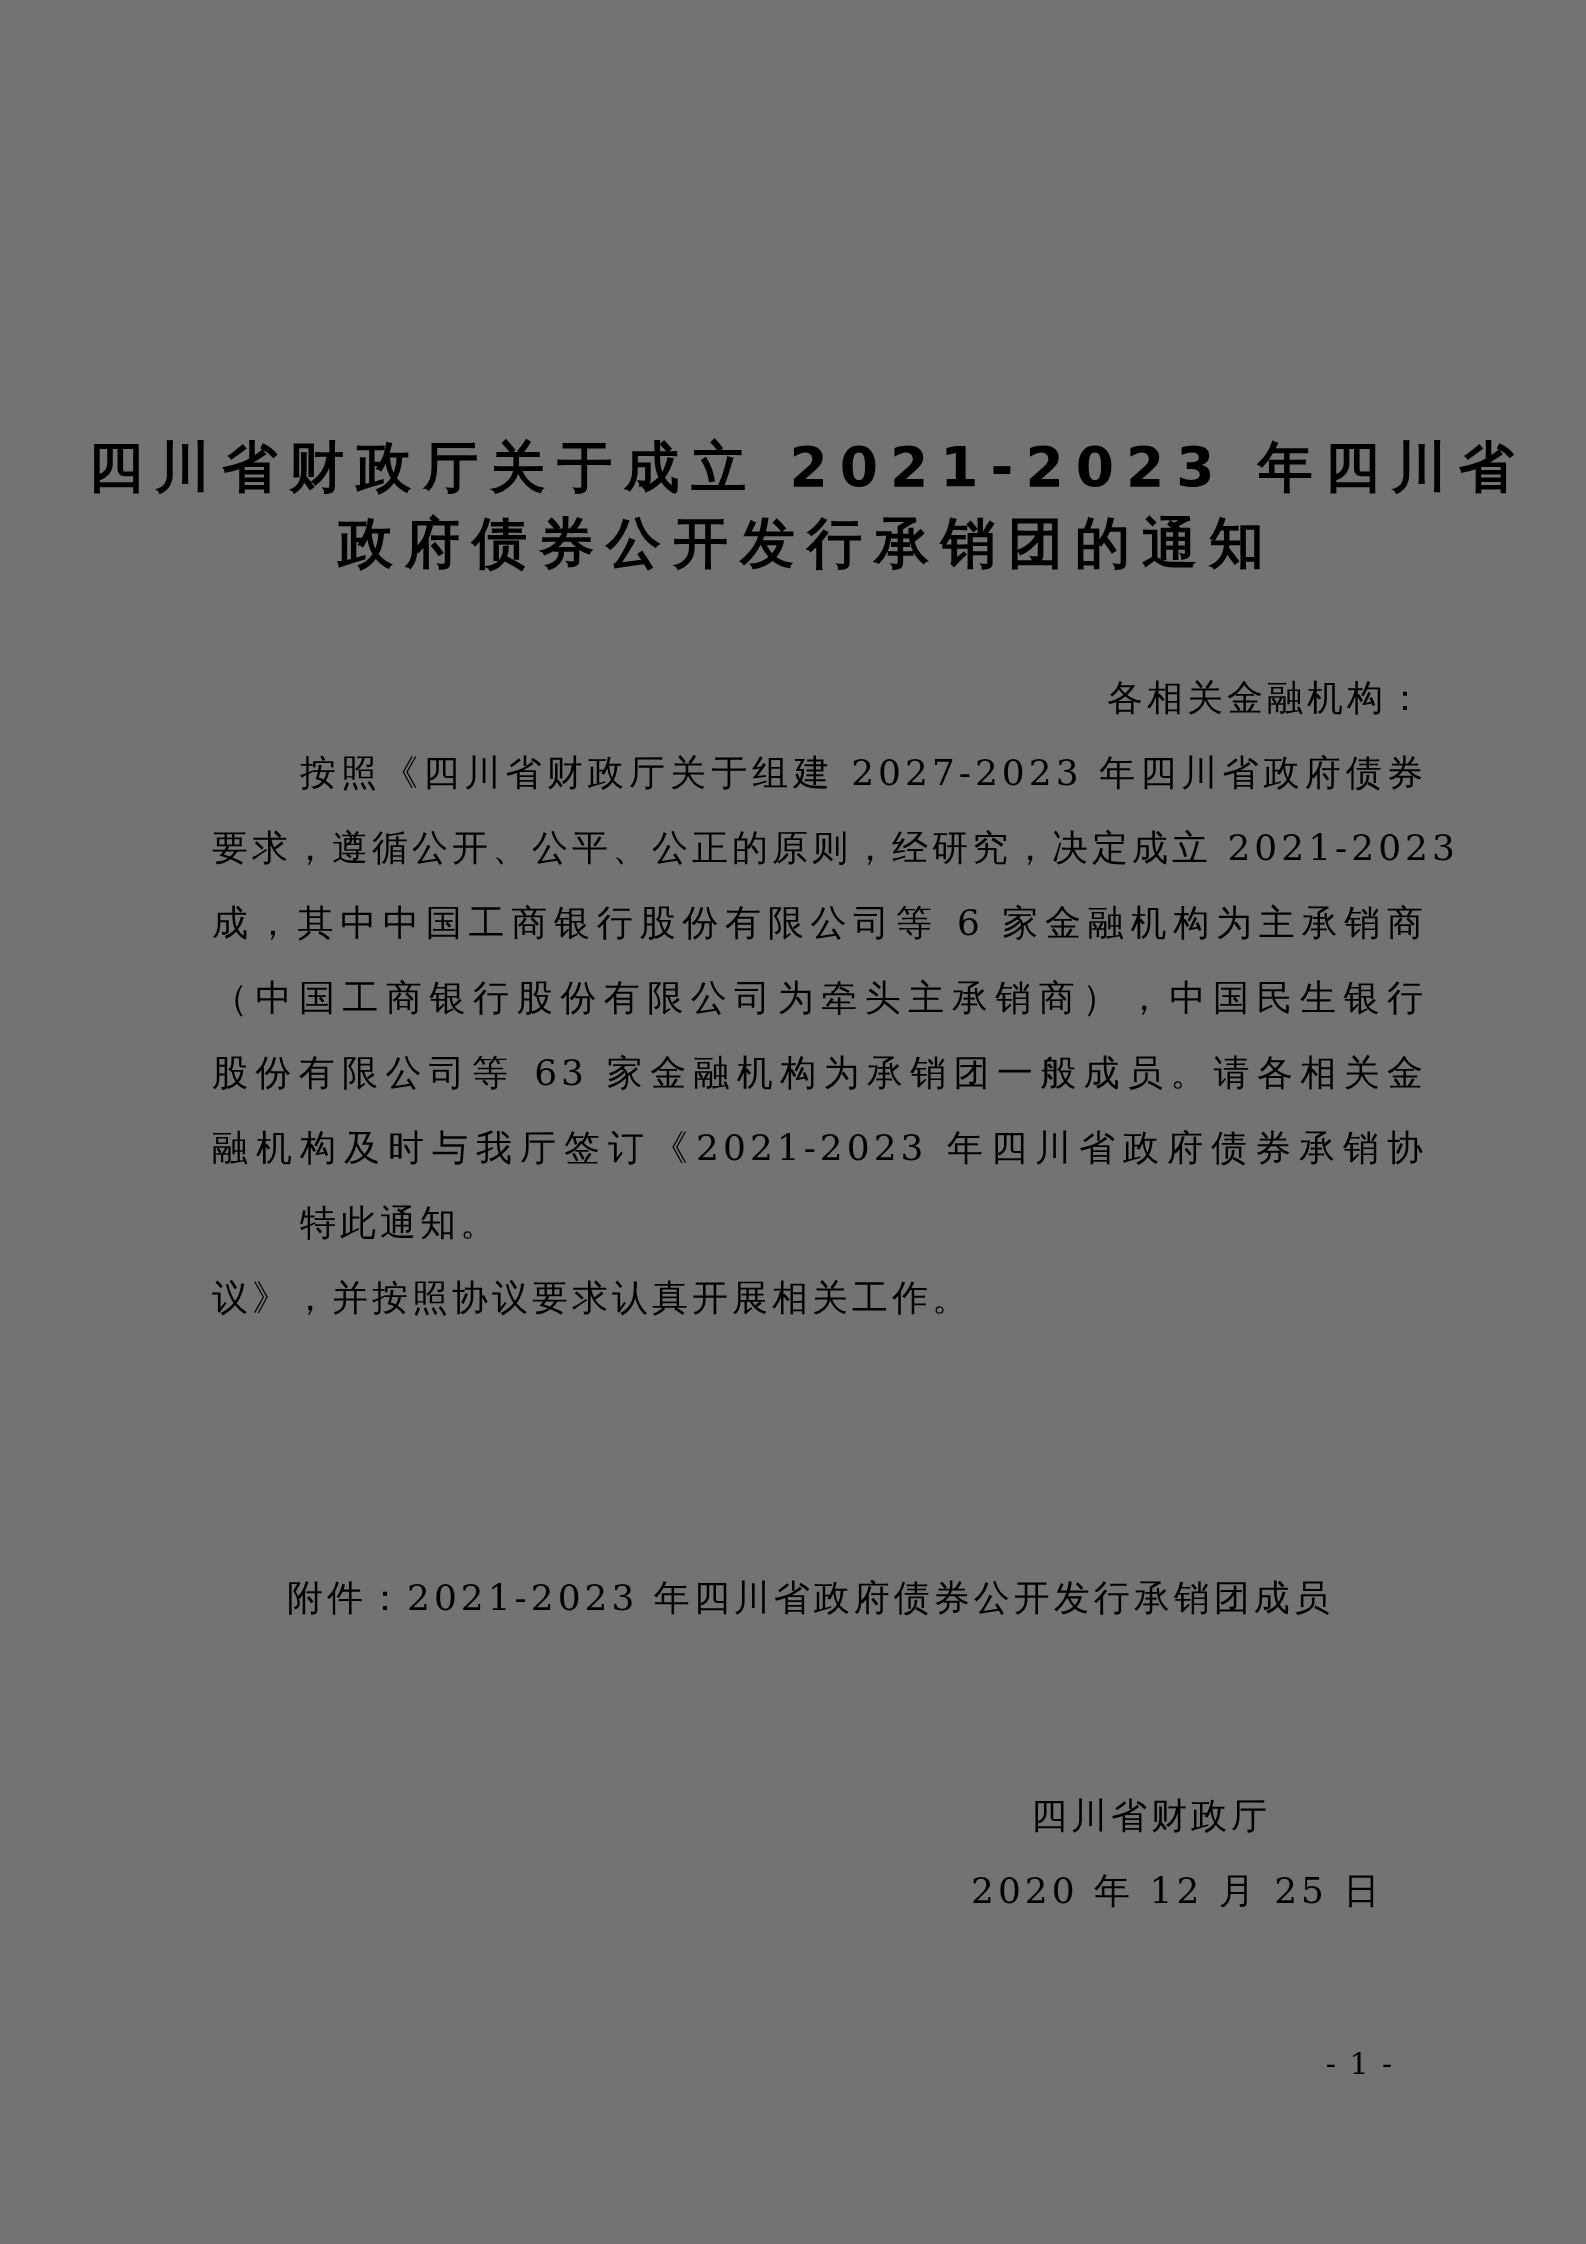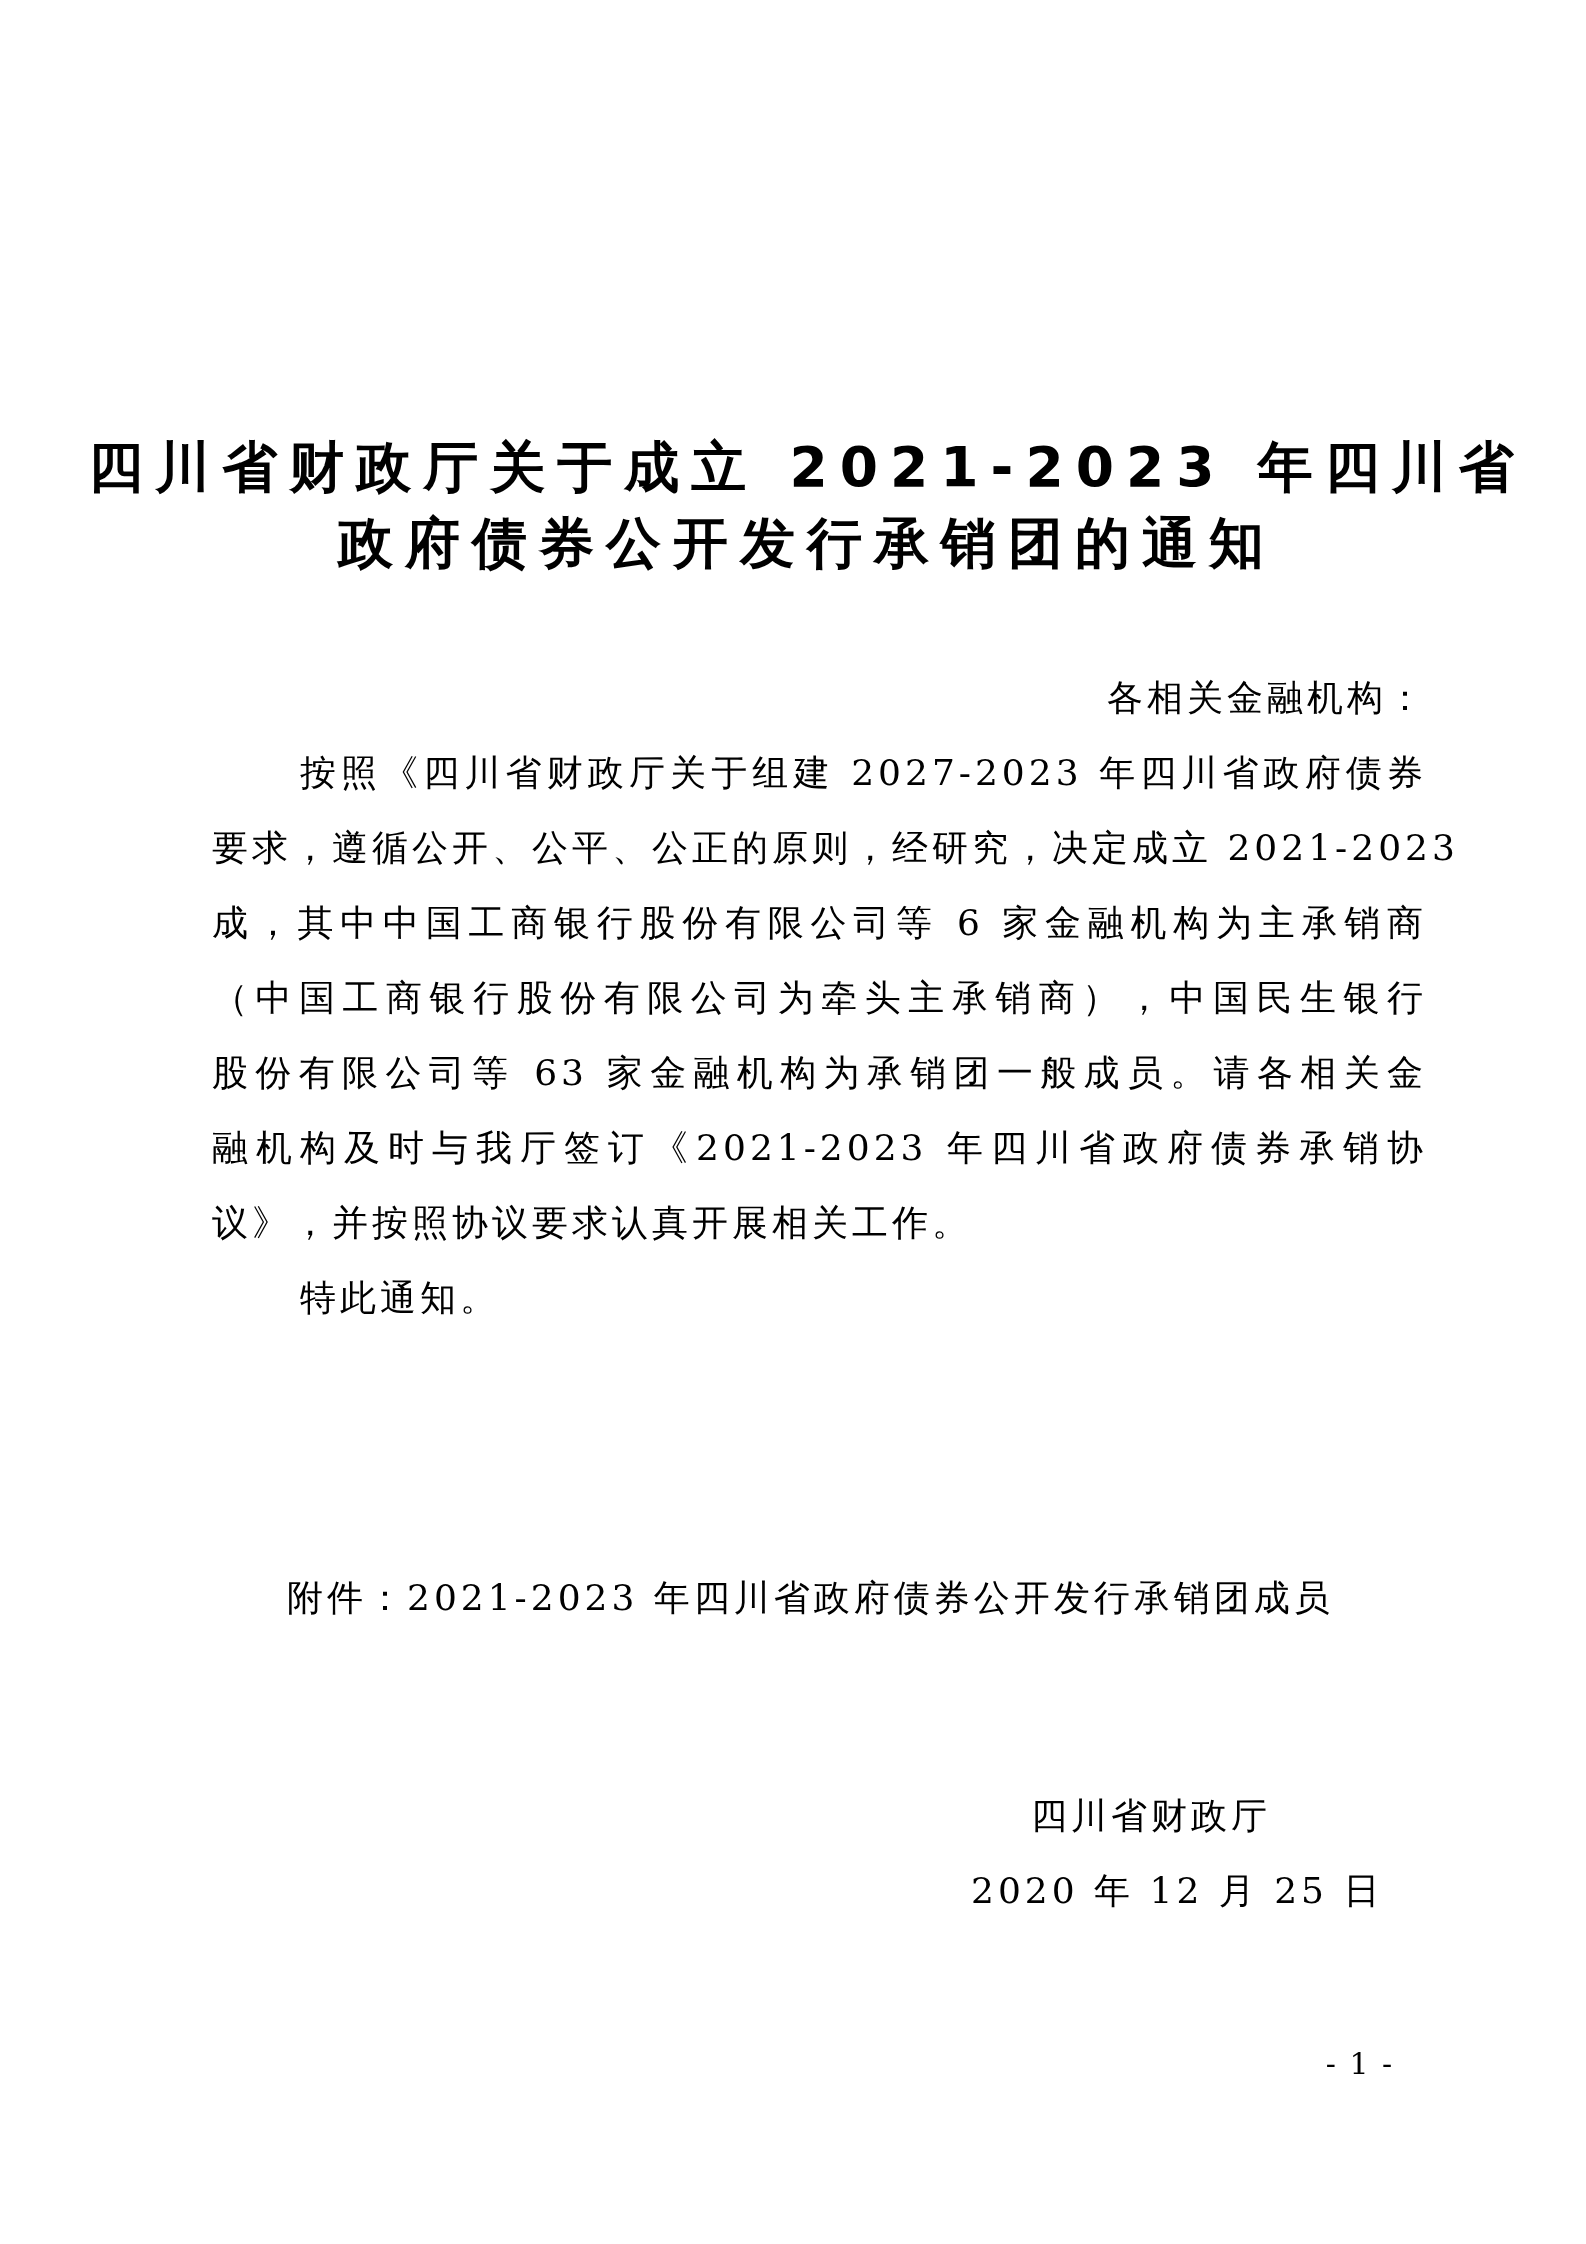--- a/index.html
+++ b/index.html
@@ -4,21 +4,21 @@
 <style>
   html, body {
     margin: 0;
     padding: 0;
     background: #e8e8e8;
   }
   .page {
     position: relative;
     width: 1586px;
     height: 2244px;
-    background: #ffffff;
+    background: #737373;
     color: #000000;
     font-family: "DejaVu Serif", "Liberation Serif", serif;
     overflow: hidden;
     margin: 0 auto;
   }
   
   .doc-title {
     position: absolute;
     top: 429px;
     left: 28px;
@@ -122,23 +122,23 @@
 
 
         <div class="body-line">成，其中中国工商银行股份有限公司等 6 家金融机构为主承销商</div>
 
         <div class="body-line">（中国工商银行股份有限公司为牵头主承销商），中国民生银行</div>
 
         <div class="body-line">股份有限公司等 63 家金融机构为承销团一般成员。请各相关金</div>
 
         <div class="body-line">融机构及时与我厅签订《2021-2023 年四川省政府债券承销协</div>
 
+        <div class="body-line indent no-justify">特此通知。</div>
+
         <div class="body-line no-justify">议》，并按照协议要求认真开展相关工作。</div>
-
-        <div class="body-line indent no-justify">特此通知。</div>
       </div>
   </div>
 
   <div class="attachment">
     <div class="attachment-line1">附件：2021-2023 年四川省政府债券公开发行承销团成员</div>
   </div>
 
   <div class="signoff">
     <div>四川省财政厅</div>
     <div>2020 年 12 月 25 日</div>

